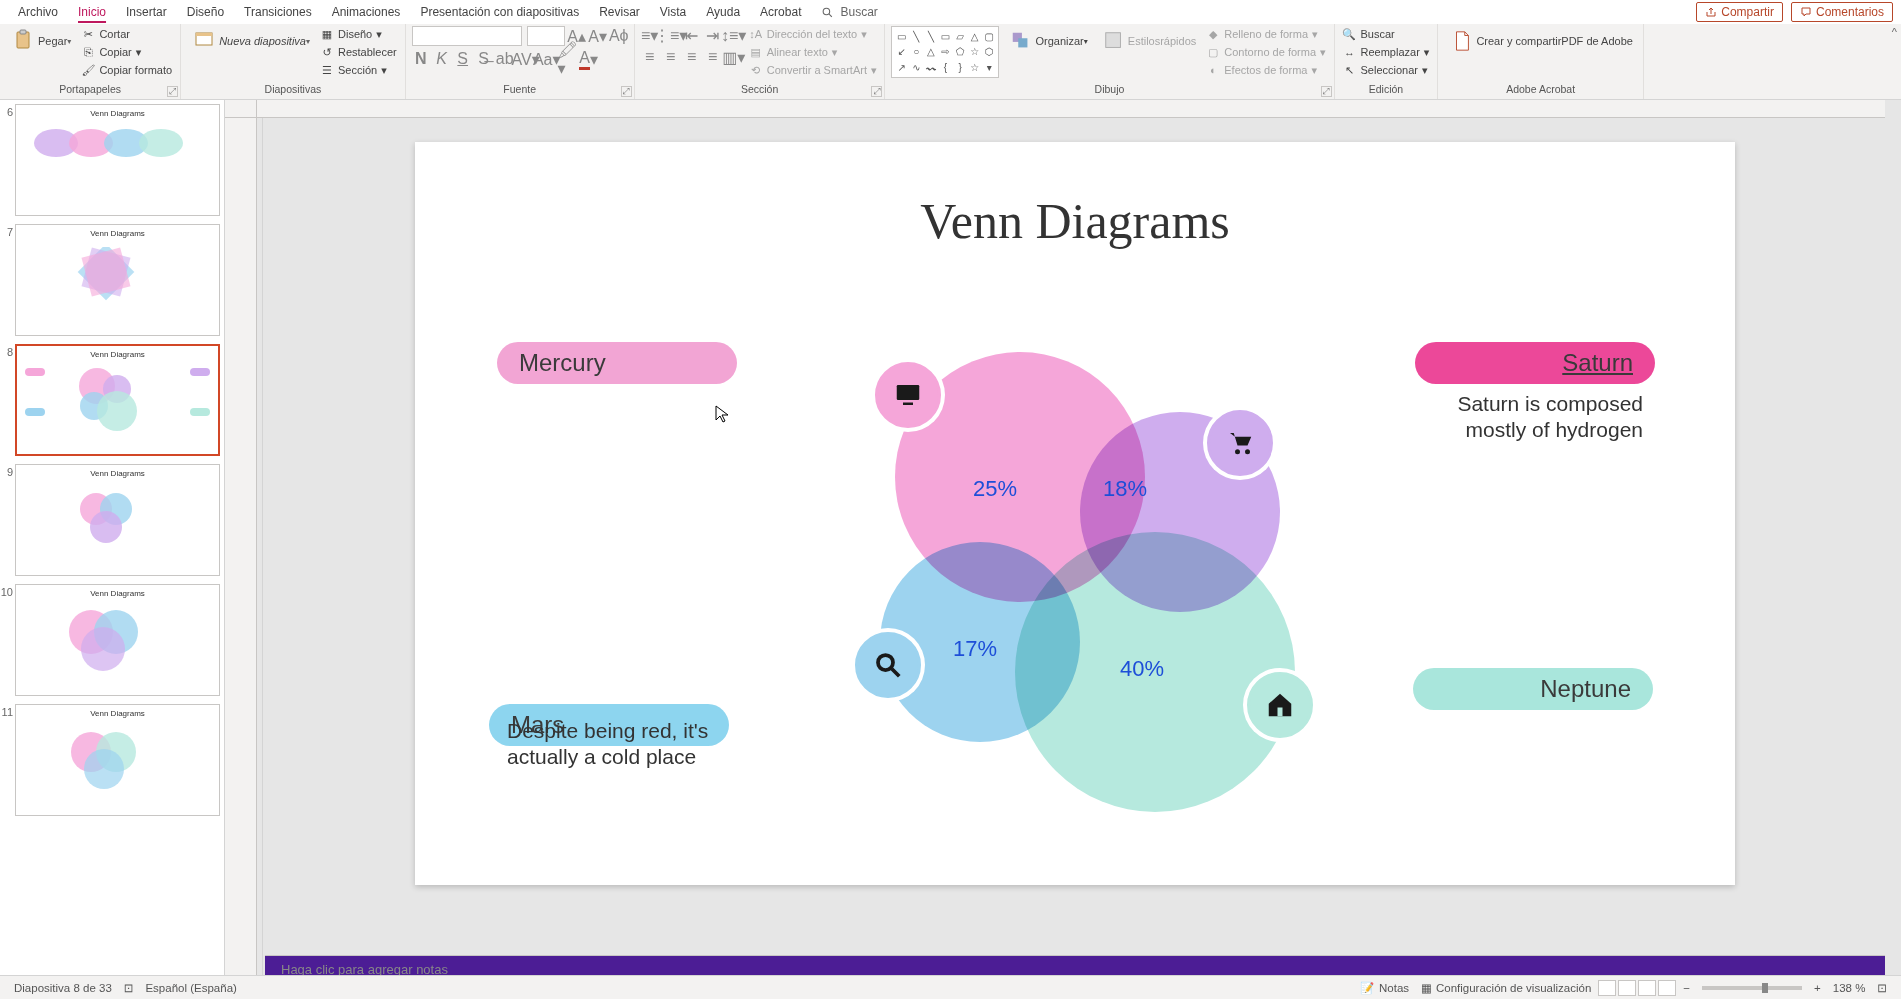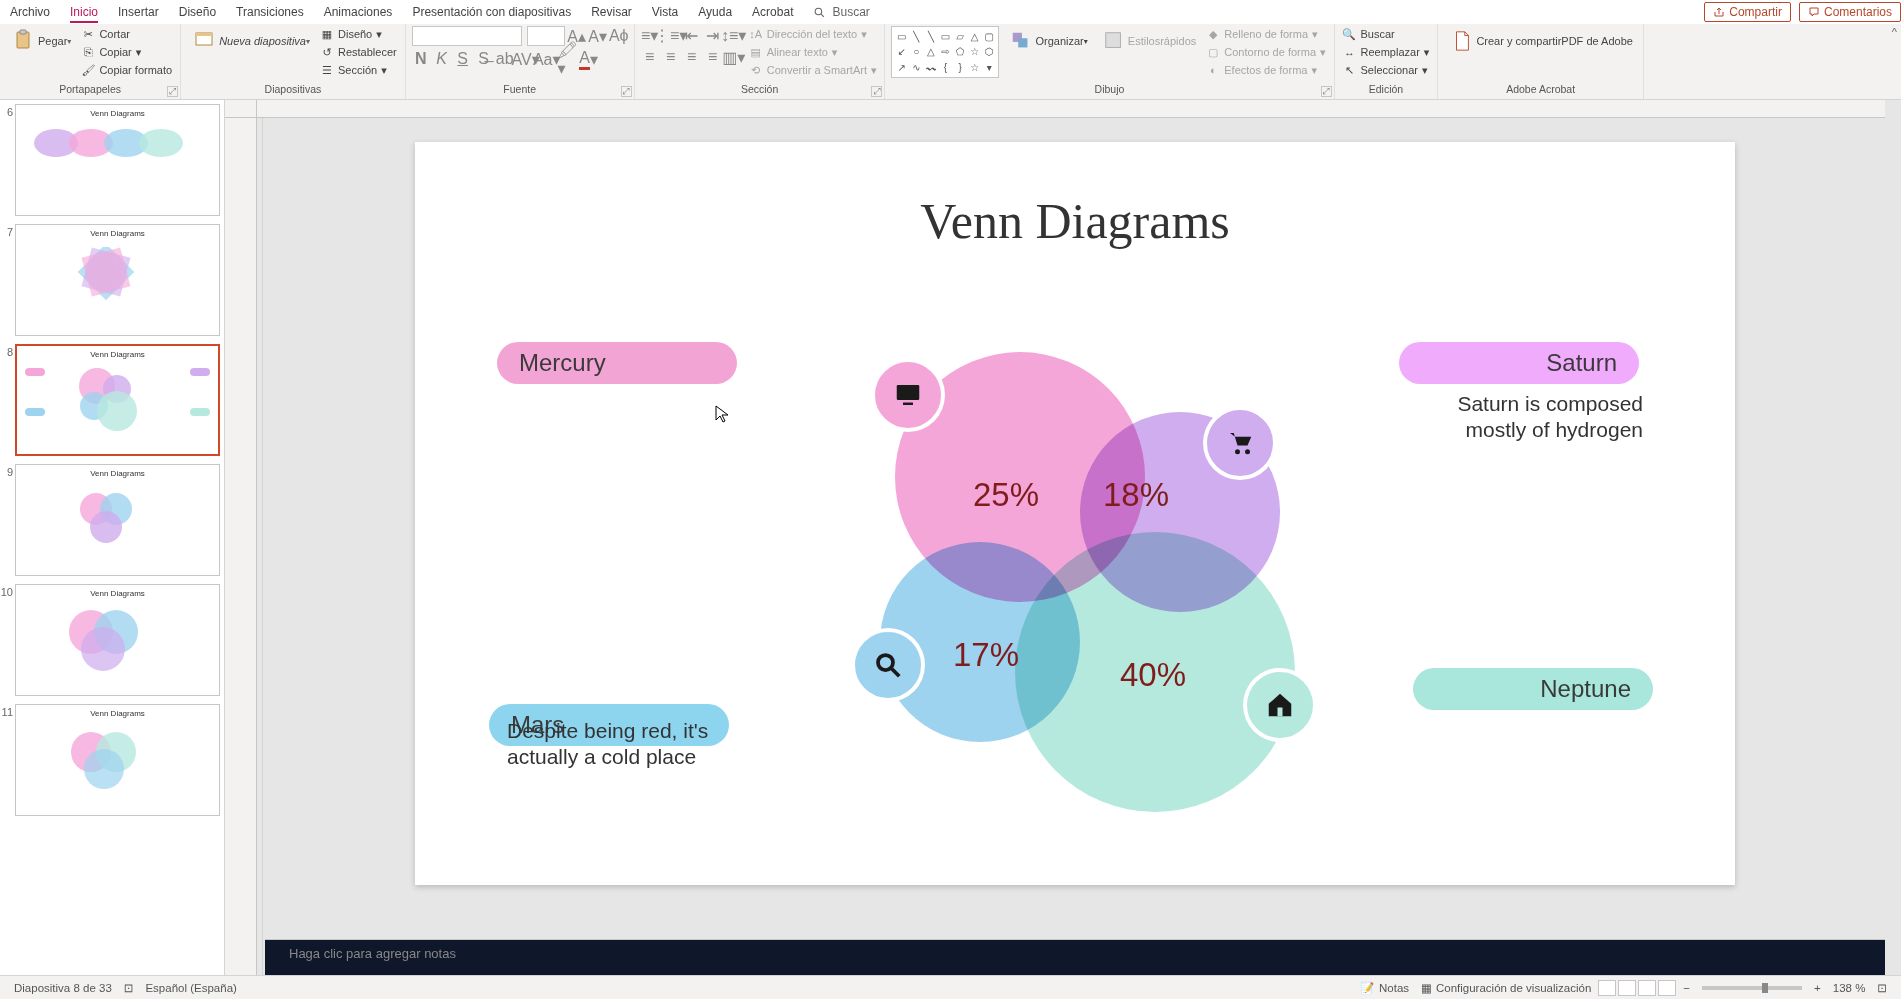--- a/index.html
+++ b/index.html
@@ -1,19 +1,19 @@
 <!DOCTYPE html>
 <html><head>
 <meta charset="utf-8">
 <style>
 * { margin: 0; padding: 0; box-sizing: border-box; }
 body { font-family: "Segoe UI", Arial, sans-serif; background: #f0f0f0; overflow: hidden; width: 1901px; height: 999px; position: relative; }
 
 
-.menubar { display: flex; align-items: center; height: 24px; background: #fff; font-size: 12px; padding: 0 0; }
+.menubar { display: flex; align-items: center; height: 24px; background: #fff; font-size: 12px; padding: 0 8px; }
 .menubar .tab { padding: 4px 10px; color: #444; cursor: pointer; }
 .menubar .tab.active { text-decoration: underline; color: #be185d; text-underline-offset: 5px; text-decoration-thickness: 2px; }
 .menubar .search { margin-left: 10px; display: flex; align-items: center; gap: 6px; color: #666; }
 .menubar .search svg { width: 13px; height: 13px; }
 .menubar .right { margin-left: auto; display: flex; gap: 8px; }
 .menubar .btn-outline { border: 1px solid #b7472a; color: #b7472a; padding: 2px 8px; border-radius: 2px; font-size: 12px; display:flex; align-items:center; gap:4px;}
 
 
 .ribbon { display: flex; background: #f3f2f1; height: 76px; border-bottom: 1px solid #d4d4d4; }
 .group { border-right: 1px solid #e1dfdd; padding: 2px 6px; display: flex; flex-direction: column; justify-content: space-between; position: relative; }
@@ -50,48 +50,48 @@
 .ruler-v { position:absolute; top:18px; left:0; width:32px; bottom:0; background:#f3f2f1; border-right:1px solid #c8c6c4;}
 .splitter { position:absolute; left:32px; top:18px; width:6px; bottom:0; background:#e6e6e6; border-right:1px solid #d4d4d4;}
 .canvas-container { position:absolute; left:40px; top:18px; right:16px; bottom:0; overflow:auto; background:#e6e6e6;}
 
 .slide { width:1320px; height:743px; background:#fff; box-shadow:0 2px 6px rgba(0,0,0,0.2); margin:24px auto; position:relative;}
 .slide-title { position:absolute; top:50px; left:0; right:0; text-align:center; font-size:50px; font-weight:400; color:#333; font-family: Georgia, 'Times New Roman', serif;}
 
 .pill { position:absolute; height:42px; border-radius:21px; display:flex; align-items:center; padding:0 22px; font-size:24px; font-weight:500; color:#3a3a3a;}
 .pill.pink { background:#f2a5d4; left:82px; top:200px; width:240px;}
 .pill.blue { background:#8dd5ef; left:74px; top:526px; width:240px;margin-top:36px;}
-.pill.purple { background:#f0abfc; right:96px; top:200px; width:240px; justify-content:flex-end;}
+.pill.purple { background:#ec4899; right:80px; top:200px; width:240px; justify-content:flex-end;text-decoration:underline;}
 .pill.teal { background:#a9e6dc; right:82px; top:526px; width:240px; justify-content:flex-end;}
 .desc { position:absolute; font-size:21px; color:#333; line-height:1.25; width:240px;}
 .desc.tl { left:92px; top:249px;}
 .desc.bl { left:92px; top:576px;}
 .desc.tr { right:92px; top:249px; text-align:right;}
 .desc.br { right:92px; top:576px; text-align:right;}
 
 .venn { position:absolute; left:420px; top:200px; width:480px; height:470px;}
 .circle { position:absolute; border-radius:50%; mix-blend-mode:multiply;}
 .c-pink { background:#f5a6d9; width:250px; height:250px; left:60px; top:10px;}
 .c-purple { background:#cfadee; width:200px; height:200px; left:245px; top:70px;}
 .c-blue { background:#9dd3ef; width:200px; height:200px; left:45px; top:200px;}
 .c-teal { background:#b6e9de; width:280px; height:280px; left:180px; top:190px;}
-.pct { position:absolute; font-size:33px; font-weight:500; color:#7f1d1d;}
+.pct { position:absolute; font-size:22px; font-weight:500; color:#1d4ed8;}
 .pct.p25 { left:138px; top:134px;}
 .pct.p18 { left:268px; top:134px;}
 .pct.p17 { left:118px; top:294px;}
 .pct.p40 { left:285px; top:314px;}
 .iconcircle { position:absolute; width:66px; height:66px; border-radius:50%; background:#fff; border:3px solid; display:flex; align-items:center; justify-content:center;}
 .ic-monitor { left:40px; top:20px; border-color:#f5a6d9; background:#f5a6d9;}
 .ic-cart { left:372px; top:68px; border-color:#cfadee; background:#cfadee;}
 .ic-mag { left:20px; top:290px; border-color:#9dd3ef; background:#9dd3ef;}
 .ic-house { left:412px; top:330px; border-color:#b6e9de; background:#b6e9de;}
 .iconcircle.white-border { box-shadow: 0 0 0 4px #fff;}
 .iconcircle svg { width:30px; height:30px; fill:#1a1a1a;}
 
-.notes-pane { position:absolute; left:40px; right:16px; bottom:0; height:36px; background:#0f172a; border-top:1px solid #c8c6c4; padding:6px 24px; font-size:13px; color:#888;}
+.notes-pane { position:absolute; left:40px; right:16px; bottom:0; height:20px; background:#4c1d95; border-top:1px solid #c8c6c4; padding:6px 16px; font-size:13px; color:#888;}
 
 .statusbar { height:24px; background:#f3f2f1; border-top:1px solid #d4d4d4; display:flex; align-items:center; font-size:11.5px; color:#555; padding:0 8px;}
 .statusbar .spacer { flex:1;}
 .statusbar .sb-item { display:flex; align-items:center; gap:4px; padding:0 6px;}
 .zoom-slider { width:100px; height:4px; background:#c8c6c4; position:relative; margin:0 6px;}
 .zoom-slider::before { content:''; position:absolute; left:60%; top:-3px; width:6px; height:10px; background:#888;}
 .view-btn { width:18px; height:16px; border:1px solid #c8c6c4; background:#fff; margin:0 1px;}
 
 .cursor { position:absolute; left:490px; top:305px; pointer-events:none;}
 </style>

